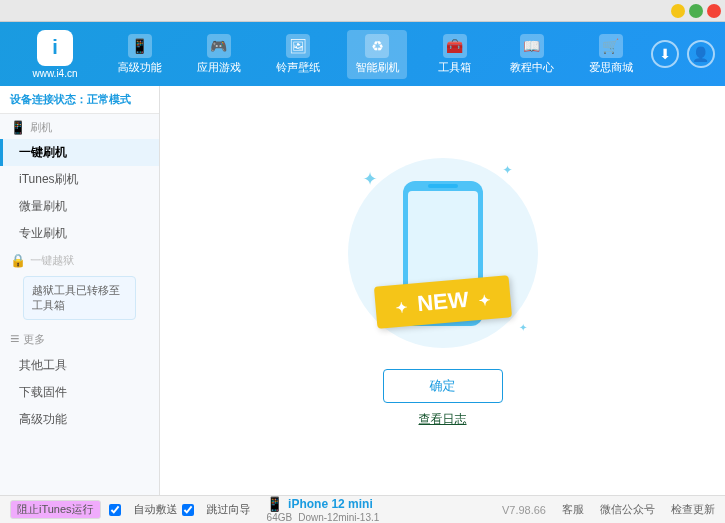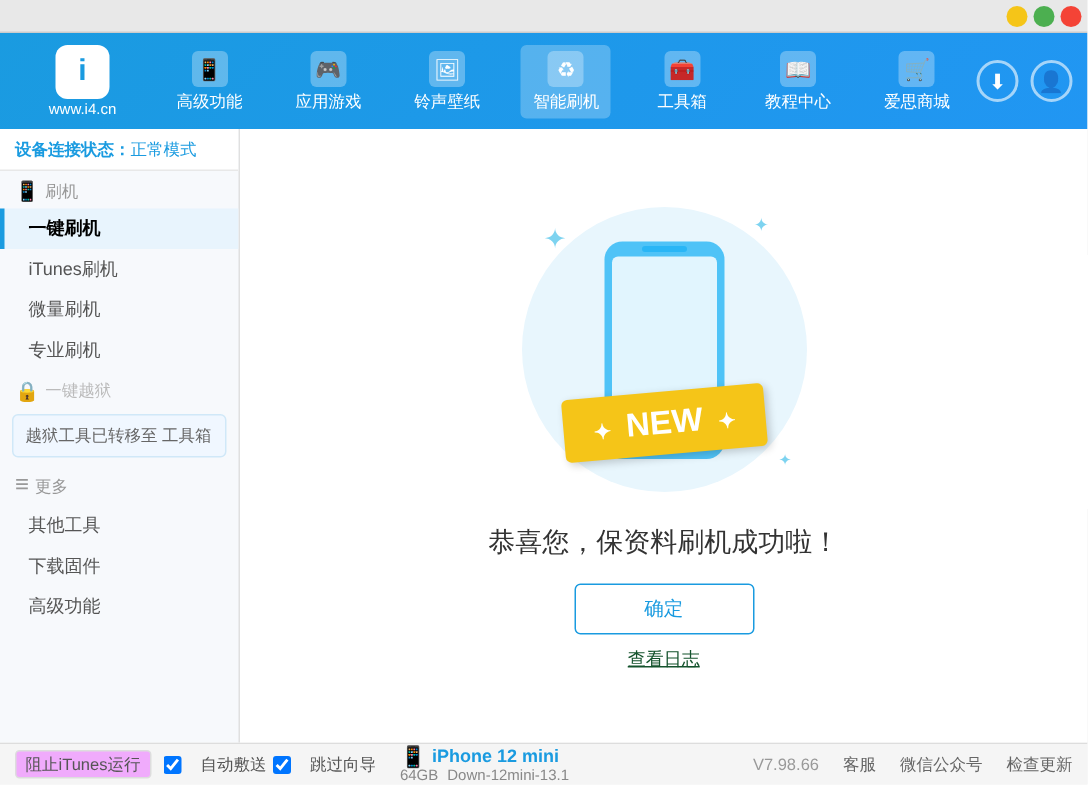--- a/index.html
+++ b/index.html
@@ -124,21 +124,21 @@
       border-left: 3px solid transparent;
     }
     .sidebar-item.active {
       background: #e8f4fd;
       color: #000000;
       border-left: 3px solid #1a9be0;
       font-weight: bold;
     }
 
     .sidebar-info-box {
-      margin: 4px 8px;
+      margin: 4px 23px;
       padding: 6px 8px;
       background: #f0f7ff;
       border-radius: 4px;
       font-size: 11px;
       color: #666;
       border: 1px solid #d0e8f8;
     }
 
     
     .content {
@@ -340,21 +340,21 @@
   <div class="nav-right">
     <div class="nav-right-btn">⬇</div>
     <div class="nav-right-btn">👤</div>
   </div>
 </div>
 
 <div class="main-layout">
 
   <div class="sidebar">
     <div class="status-bar-top">
-      <span>设备连接状态：</span><span style="color:#1a9be0;font-weight:normal;">正常模式</span>
+      <span>设备连接状态：</span><span style="color:#1a9be0;font-weight:bold;">正常模式</span>
     </div>
 
     <div class="sidebar-section-header">
       <span class="icon">📱</span>
       <span>刷机</span>
     </div>
     <div class="sidebar-item active">
       <span>一键刷机</span>
     </div>
     <div class="sidebar-item">
@@ -406,21 +406,20 @@
         <circle cx="45" cy="140" r="6" fill="#29b6f6"></circle>
 
         <rect x="30" y="8" width="30" height="4" rx="2" fill="#29b6f6"></rect>
       </svg>
 
       <div class="new-banner">
         <span>NEW</span>
       </div>
     </div>
 
-    <div class="success-title">恭喜您，保资料刷机成功啦！</div>
 
     <button class="confirm-btn">
       <span>确定</span>
     </button>
 
     <span class="secondary-link">查看日志</span>
   </div>
 </div>
 
 <div class="bottom-bar">

